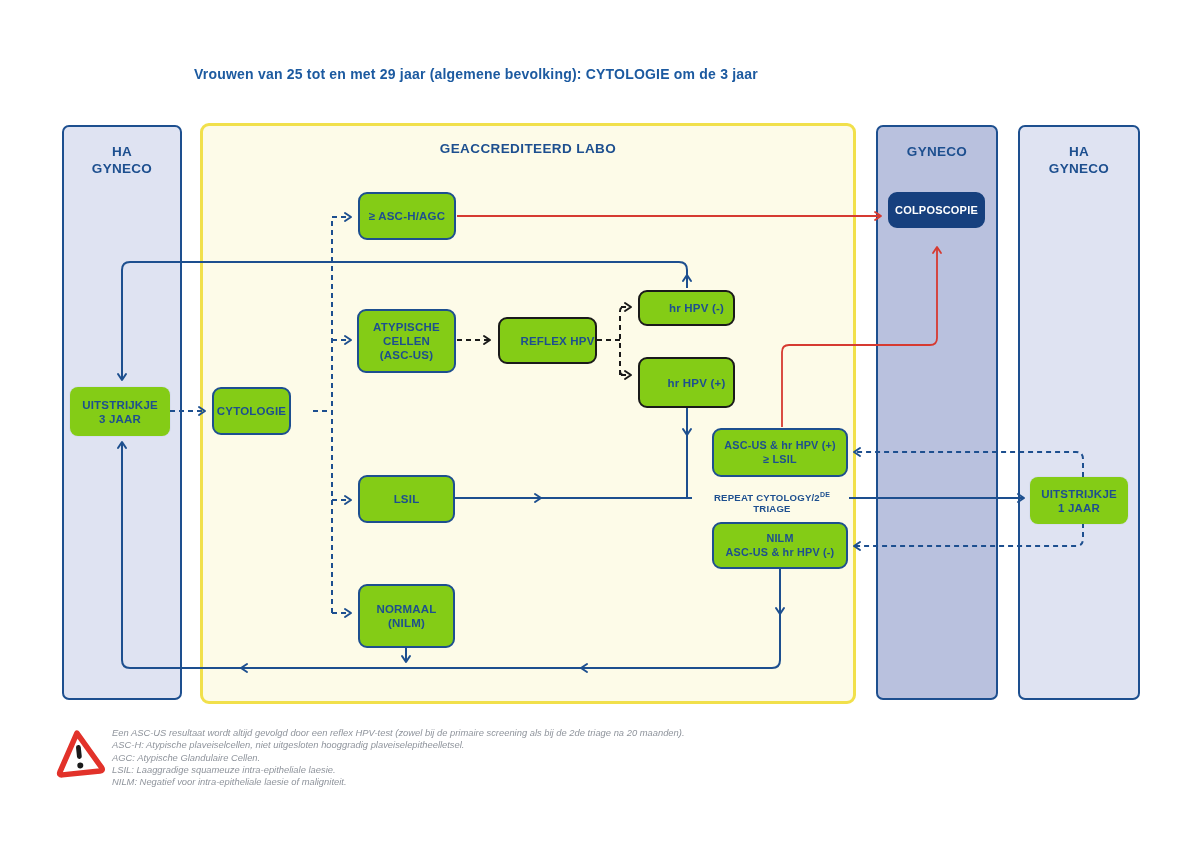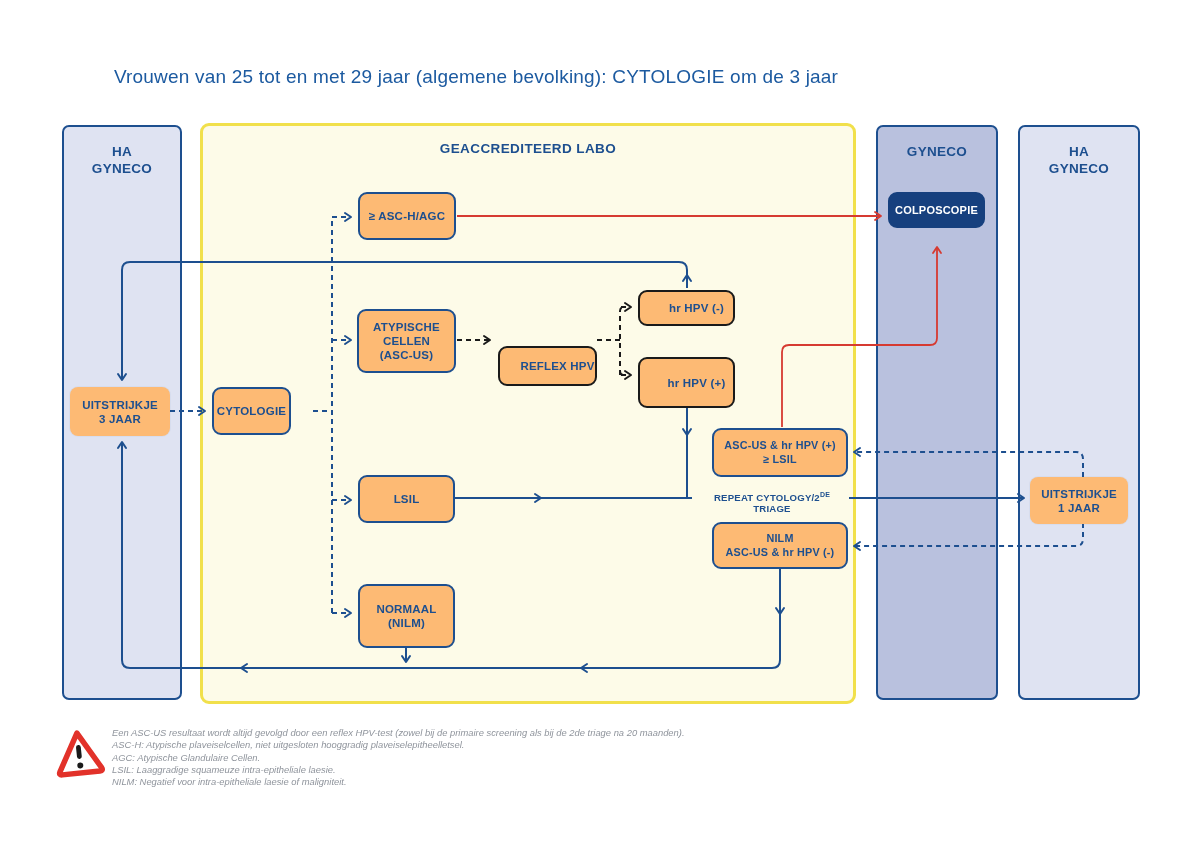--- a/index.html
+++ b/index.html
@@ -1,31 +1,31 @@
 <!DOCTYPE html>
 <html><head>
 <meta charset="utf-8">
 <style>
   html,body{margin:0;padding:0;background:#ffffff;}
   #page{position:relative;width:1200px;height:849px;background:#ffffff;
         font-family:"Liberation Sans",sans-serif;overflow:hidden;}
   #title{position:absolute;left:0;top:66px;width:952px;text-align:center;
-         font-size:19px;font-weight:normal;color:#1c5aa0;letter-spacing:.2px;}
+         font-size:14px;font-weight:bold;color:#1c5aa0;letter-spacing:.2px;}
   .column{position:absolute;top:125px;height:575px;border:2px solid #1d4f8f;
           border-radius:7px;box-sizing:border-box;}
   .column .col-head{margin-top:16px;text-align:center;font-weight:bold;
           font-size:13.5px;color:#1d4f8f;white-space:pre-line;line-height:17px;letter-spacing:.3px;}
   #col-ha-left{left:62px;width:120px;background:#dfe3f2;}
   #col-gyneco{left:876px;width:122px;background:#b9c1de;}
   #col-ha-right{left:1018px;width:122px;background:#dfe3f2;}
   #labo{position:absolute;left:200px;top:123px;width:656px;height:581px;
         background:#fdfbe8;border:3px solid #f1e04b;border-radius:9px;box-sizing:border-box;}
   #labo .col-head{margin-top:15px;text-align:center;font-weight:bold;font-size:13.5px;
         color:#1d4f8f;letter-spacing:.4px;}
-  .node{position:absolute;box-sizing:border-box;background:#fdba74;
+  .node{position:absolute;box-sizing:border-box;background:#84cc16;
         border:2px solid #1d4f8f;border-radius:9px;display:flex;align-items:center;
         justify-content:center;text-align:center;font-weight:bold;color:#1d4f8f;
         font-size:11.5px;line-height:14px;white-space:pre-line;letter-spacing:.2px;}
   .node.black-border{border-color:#1a1a1a;padding-left:20px;}
   .node.white-card{border:none;border-radius:8px;box-shadow:0 0 0 1px rgba(29,79,143,0.04);}
   .node.dark{background:#16407e;border-color:#16407e;color:#ffffff;font-size:11px;}
   .node.small{font-size:10.8px;line-height:13.5px;}
   #svg-layer{position:absolute;left:0;top:0;width:1200px;height:849px;pointer-events:none;}
   #repeat-label{position:absolute;left:694px;top:491px;width:156px;text-align:center;
         font-size:9.6px;font-weight:bold;color:#1d4f8f;letter-spacing:.2px;}
@@ -107,21 +107,21 @@
     <g stroke="#d63a31" stroke-width="1.8" fill="none">
       <path d="M457,216 L880,216" marker-end="url(#mr)"></path>
       <path d="M782,427 L782,352 Q782,345 789,345 L930,345 Q937,345 937,338 L937,248" marker-end="url(#mr)"></path>
     </g>
   </svg>
 
   <div class="node" style="left:358px;top:192px;width:98px;height:48px;">≥ ASC-H/AGC</div>
   <div class="node" style="left:357px;top:309px;width:99px;height:64px;">ATYPISCHE
 CELLEN
 (ASC-US)</div>
-  <div class="node black-border" style="left:498px;top:317px;width:99px;height:40px;margin-top:29px;">REFLEX HPV</div>
+  <div class="node black-border" style="left:498px;top:317px;width:99px;height:47px;">REFLEX HPV</div>
   <div class="node black-border" style="left:638px;top:290px;width:97px;height:36px;">hr HPV (-)</div>
   <div class="node black-border" style="left:638px;top:357px;width:97px;height:51px;">hr HPV (+)</div>
   <div class="node" style="left:212px;top:387px;width:79px;height:48px;">CYTOLOGIE</div>
   <div class="node white-card" style="left:70px;top:387px;width:100px;height:49px;">UITSTRIJKJE
 3 JAAR</div>
   <div class="node small" style="left:712px;top:428px;width:136px;height:49px;">ASC-US &amp; hr HPV (+)
 ≥ LSIL</div>
   <div class="node" style="left:358px;top:475px;width:97px;height:48px;">LSIL</div>
   <div id="repeat-label"><span>REPEAT CYTOLOGY/2</span><sup>DE</sup><span> TRIAGE</span></div>
   <div class="node small" style="left:712px;top:522px;width:136px;height:47px;">NILM

